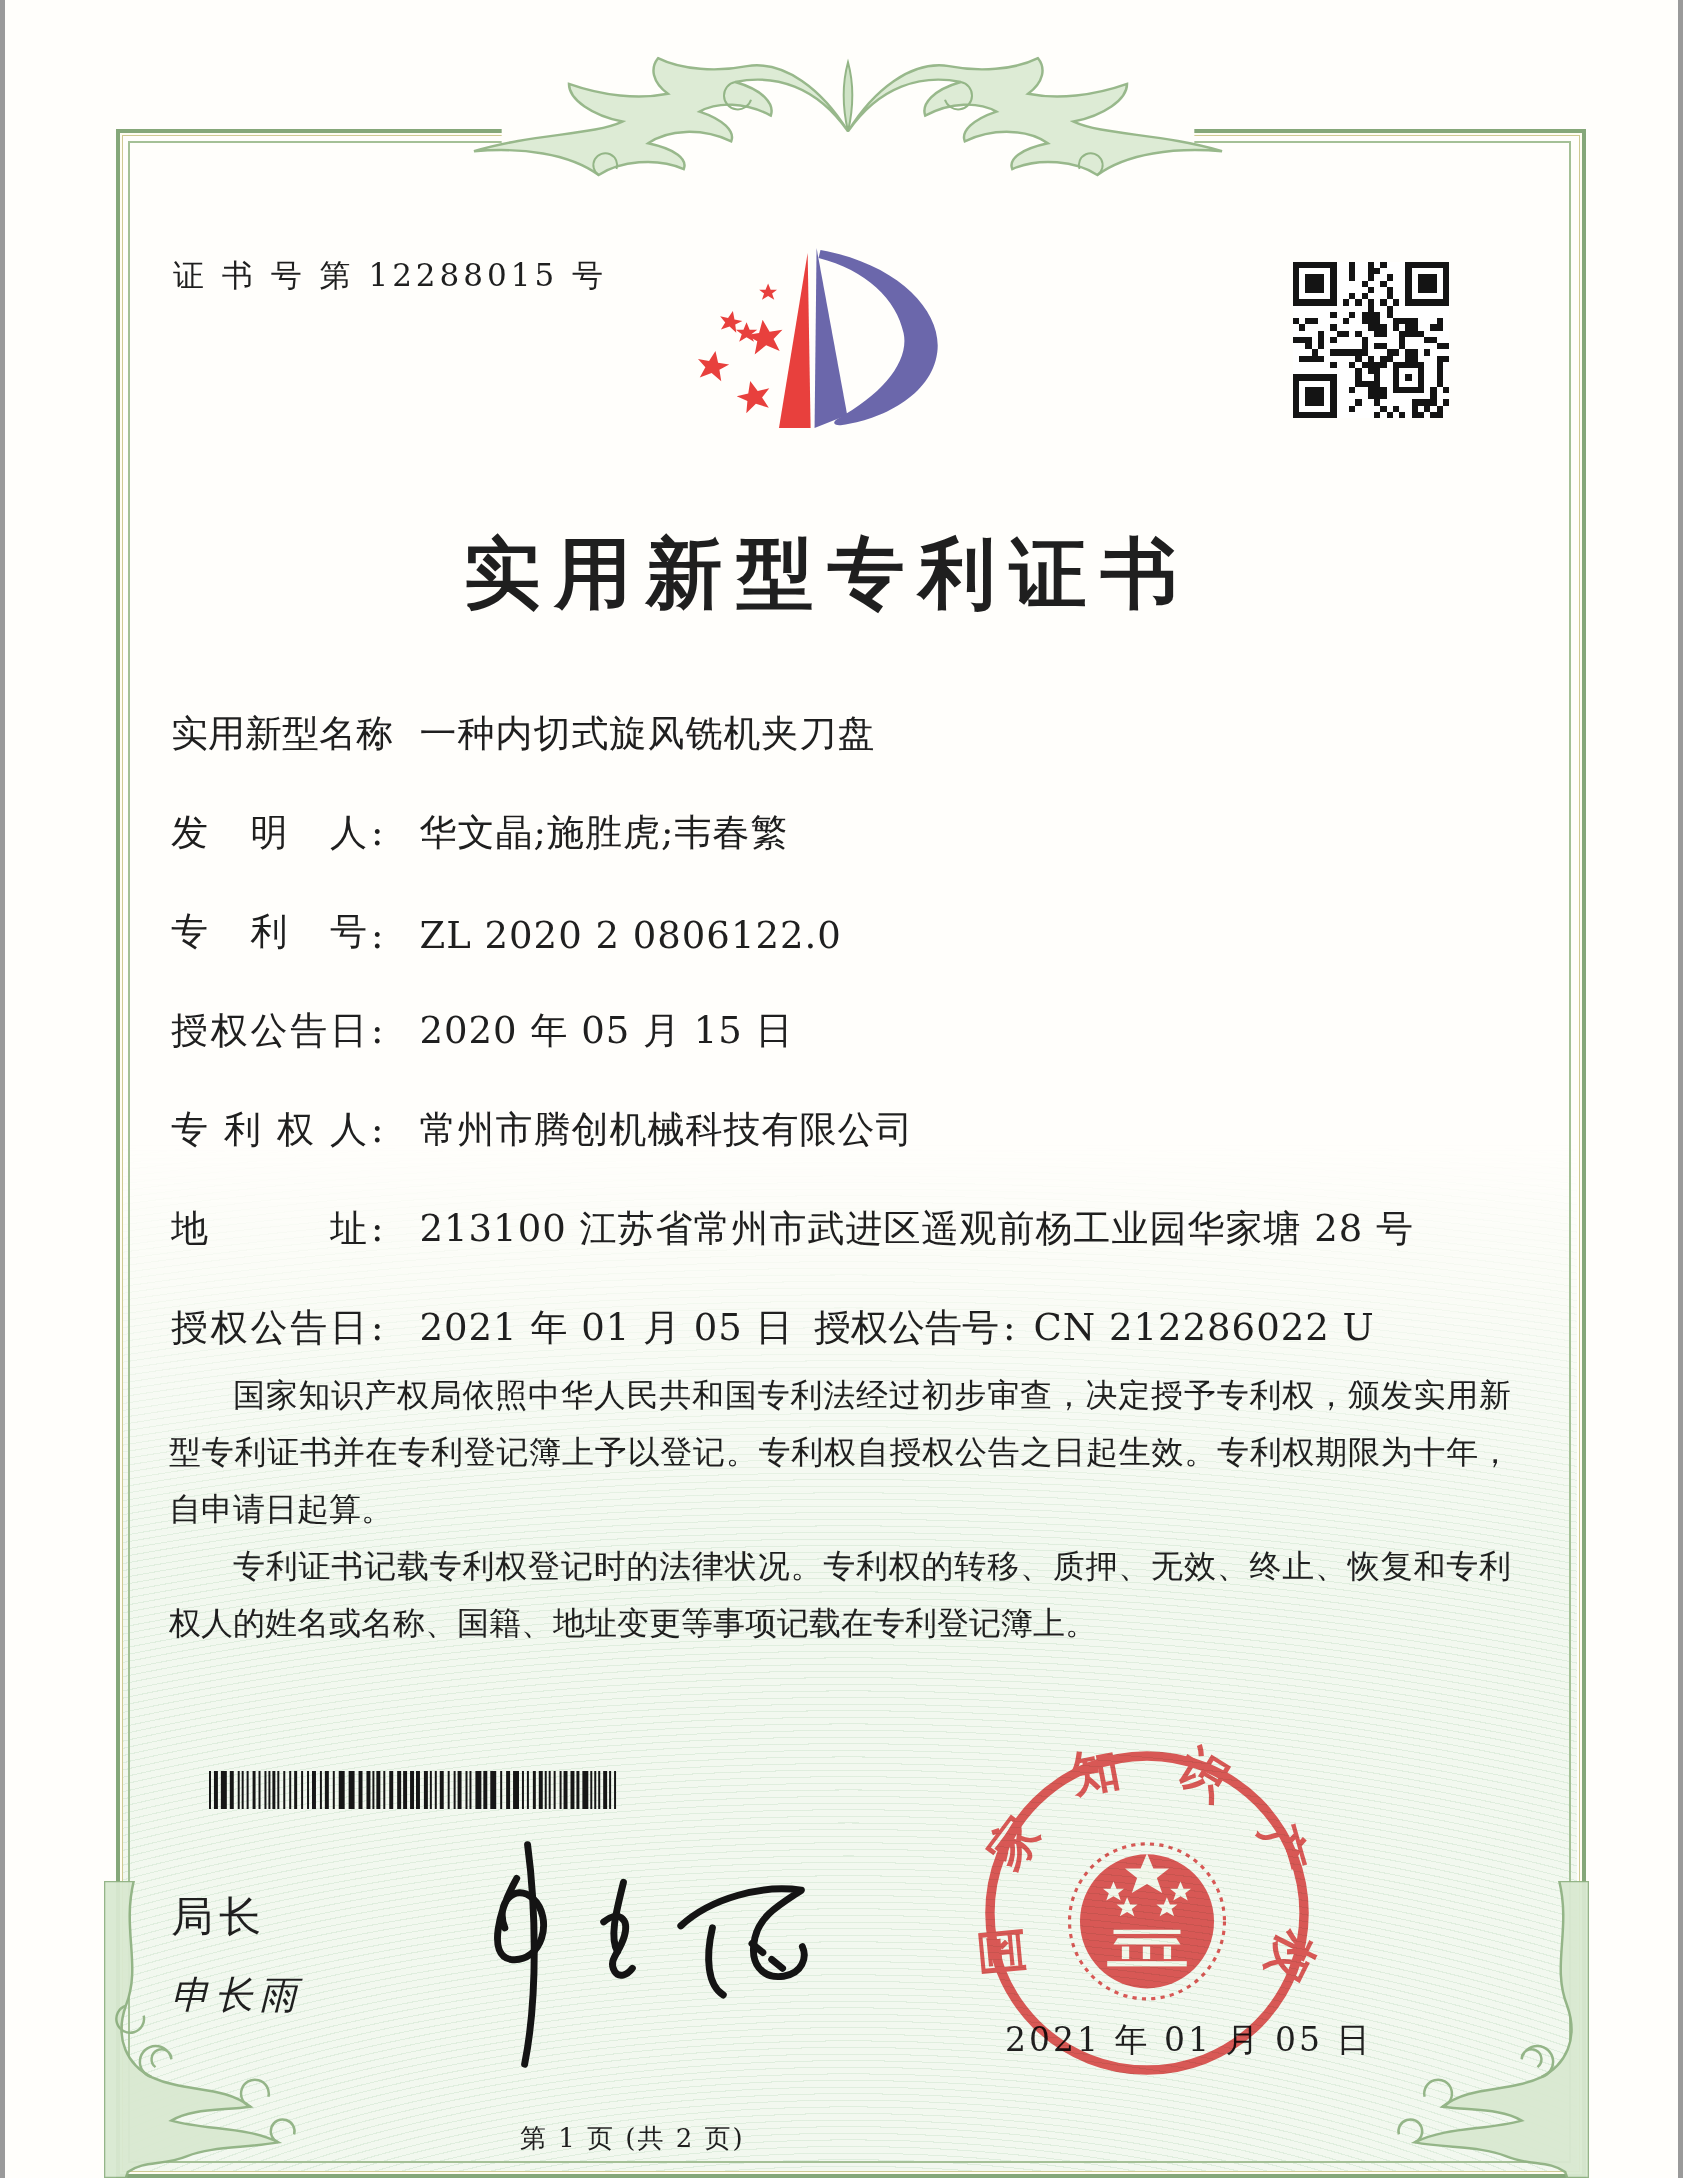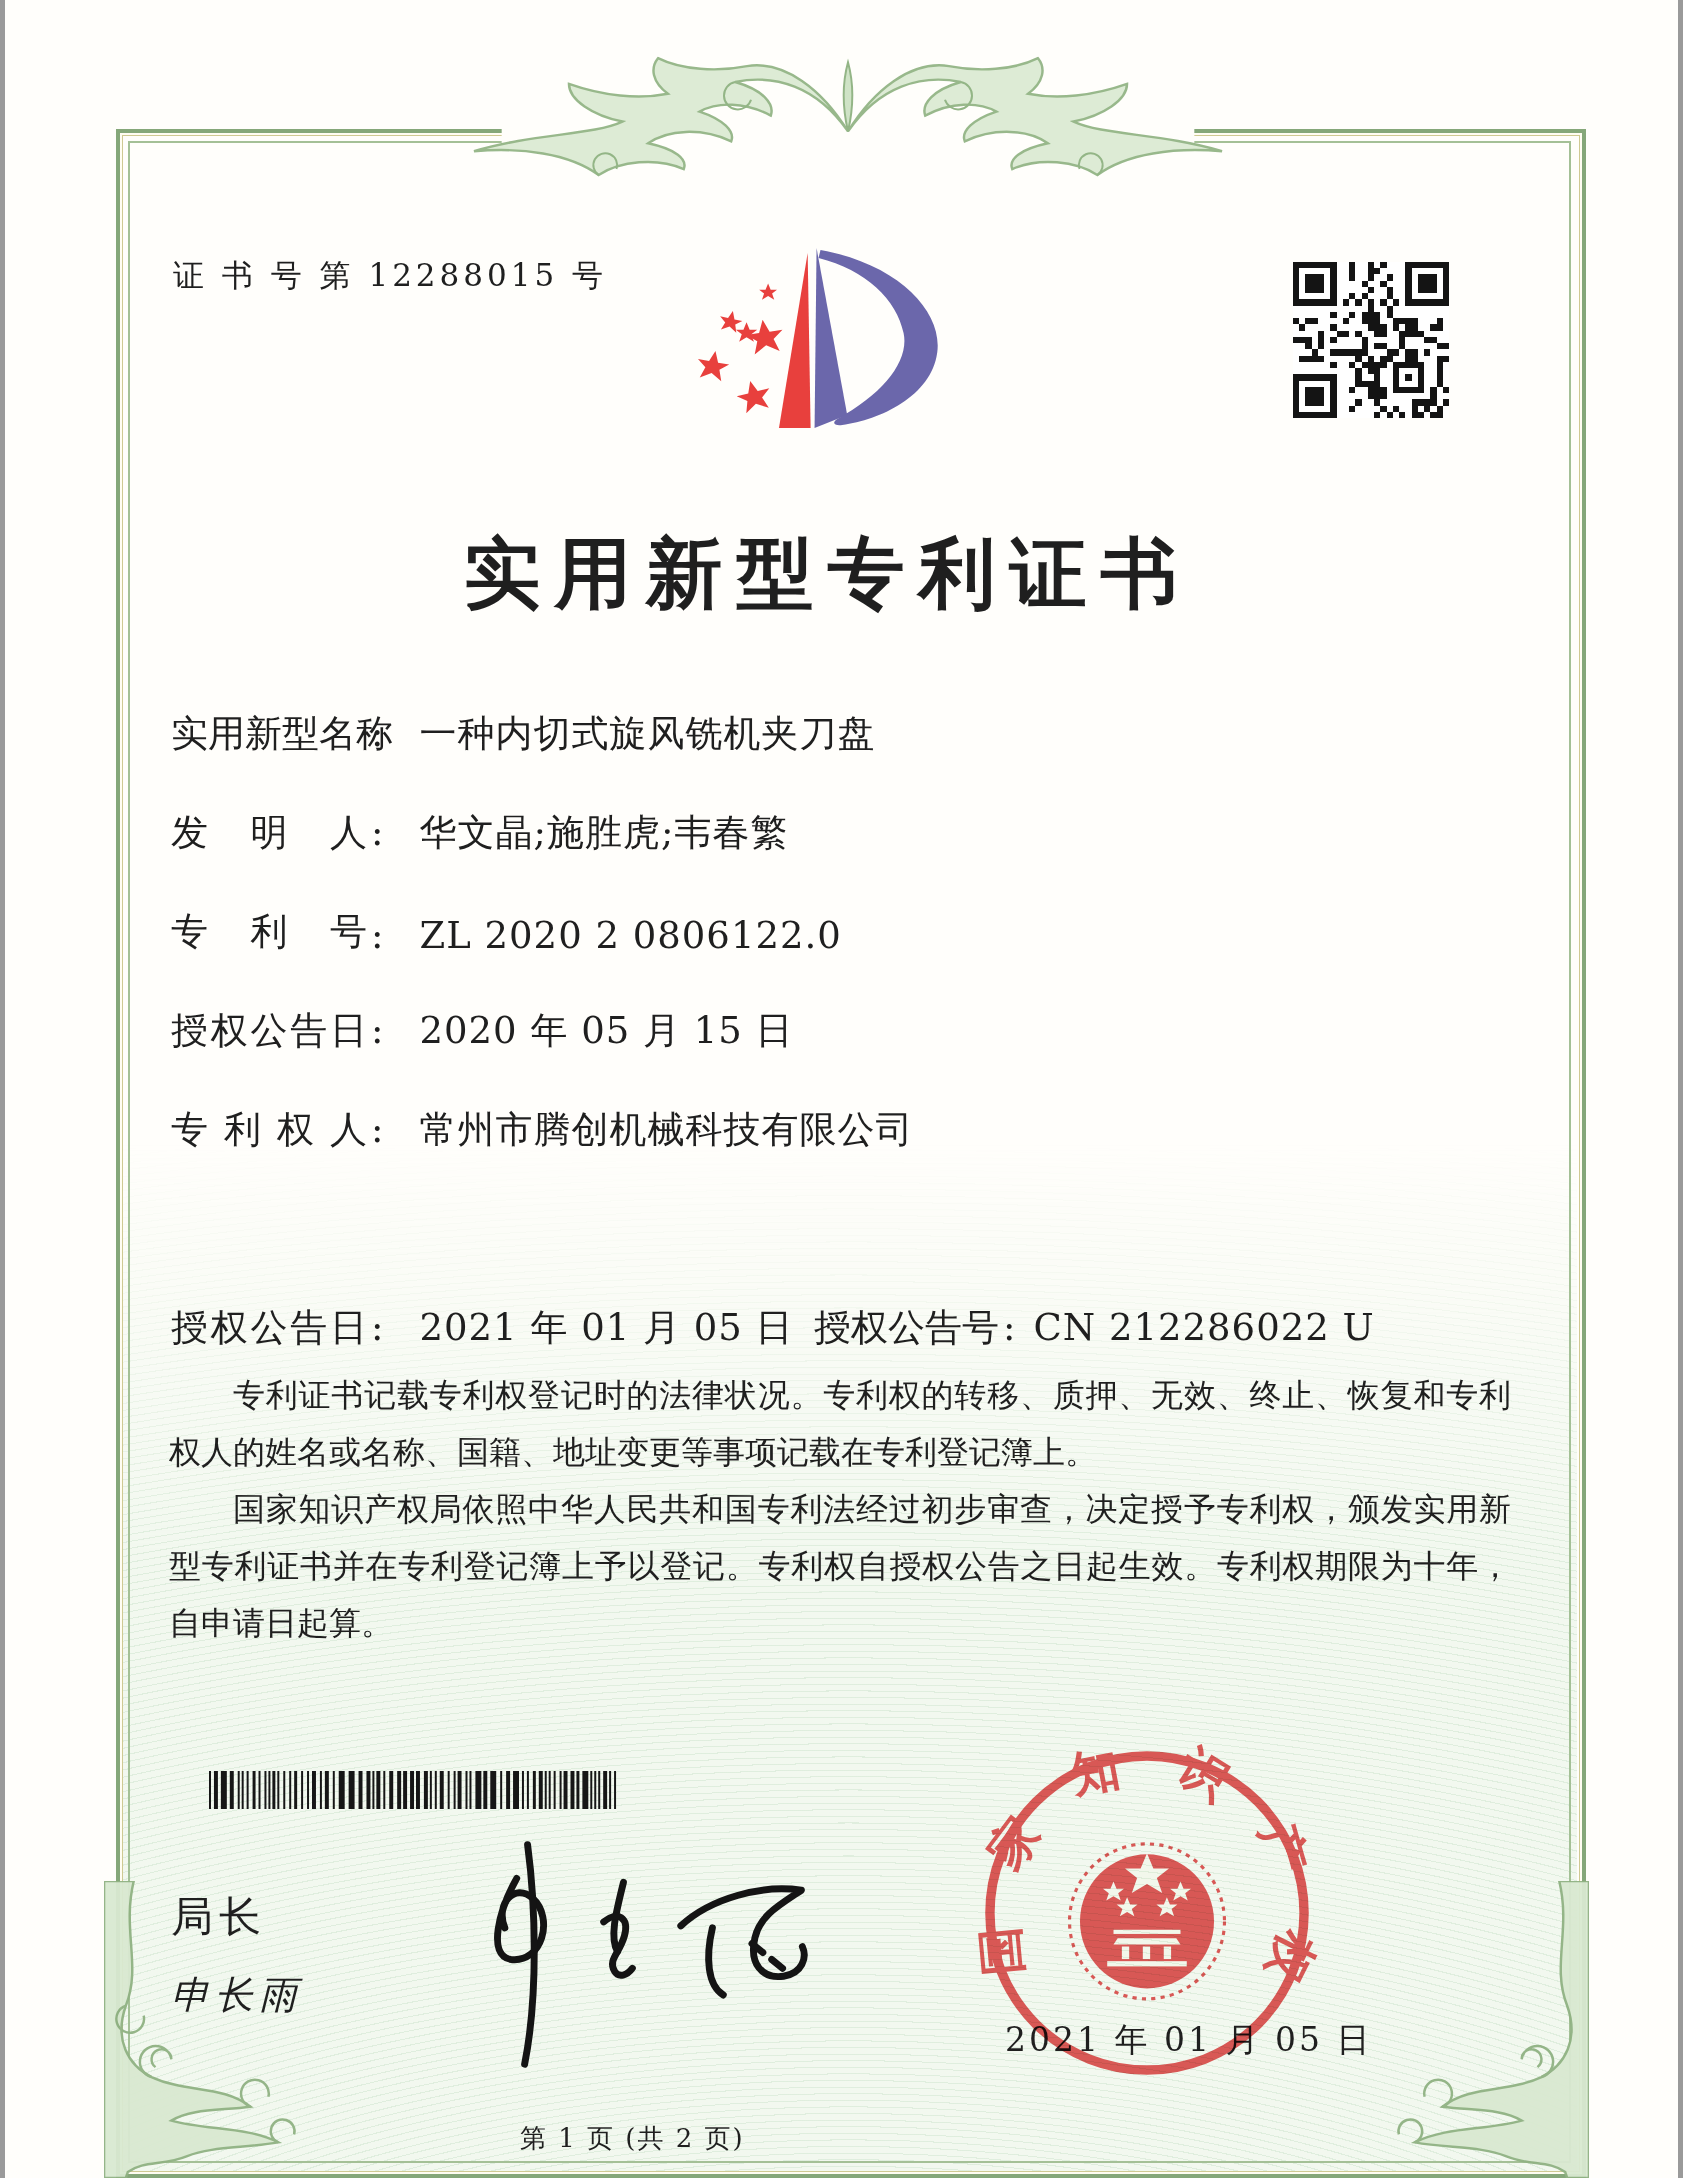--- a/index.html
+++ b/index.html
@@ -298,31 +298,34 @@
     </div>
     <div class="row" style="top:907px">
       <span class="flabel">专利号</span><span class="colon">:</span><span class="fvalue">ZL 2020 2 0806122.0</span>
     </div>
     <div class="row" style="top:1006px">
       <span class="flabel">授权公告日</span><span class="colon">:</span><span class="fvalue">2020 年 05 月 15 日</span>
     </div>
     <div class="row" style="top:1105px">
       <span class="flabel">专利权人</span><span class="colon">:</span><span class="fvalue">常州市腾创机械科技有限公司</span>
     </div>
+    <div class="row" style="top:1204px">
+      <span class="flabel">地址</span><span class="colon">:</span><span class="fvalue">213100 江苏省常州市武进区遥观前杨工业园华家塘 28 号</span>
+    </div>
 
     <div class="row" style="top:1303px">
       <span class="flabel">授权公告日</span><span class="colon">:</span><span class="fvalue">2021 年 01 月 05 日</span>
       <span class="grant2">
         <span>授权公告号</span><span class="colon">:</span><span class="fvalue" style="margin-left:18px">CN 212286022 U</span>
       </span>
     </div>
 
     <div class="paras">
+      <p>国家知识产权局依照中华人民共和国专利法经过初步审查，决定授予专利权，颁发实用新型专利证书并在专利登记簿上予以登记。专利权自授权公告之日起生效。专利权期限为十年，自申请日起算。</p>
       <p>专利证书记载专利权登记时的法律状况。专利权的转移、质押、无效、终止、恢复和专利权人的姓名或名称、国籍、地址变更等事项记载在专利登记簿上。</p>
-      <p>国家知识产权局依照中华人民共和国专利法经过初步审查，决定授予专利权，颁发实用新型专利证书并在专利登记簿上予以登记。专利权自授权公告之日起生效。专利权期限为十年，自申请日起算。</p>
     </div>
 
     <svg class="barcode" viewBox="0 0 416 38" preserveAspectRatio="none">
       <g id="barcode-bars" fill="#161616">
           <rect x="0" y="0" width="2" height="38"></rect>
           <rect x="5" y="0" width="4" height="38"></rect>
           <rect x="12" y="0" width="6" height="38"></rect>
           <rect x="21" y="0" width="4" height="38"></rect>
           <rect x="29" y="0" width="2" height="38"></rect>
           <rect x="33" y="0" width="2" height="38"></rect>

